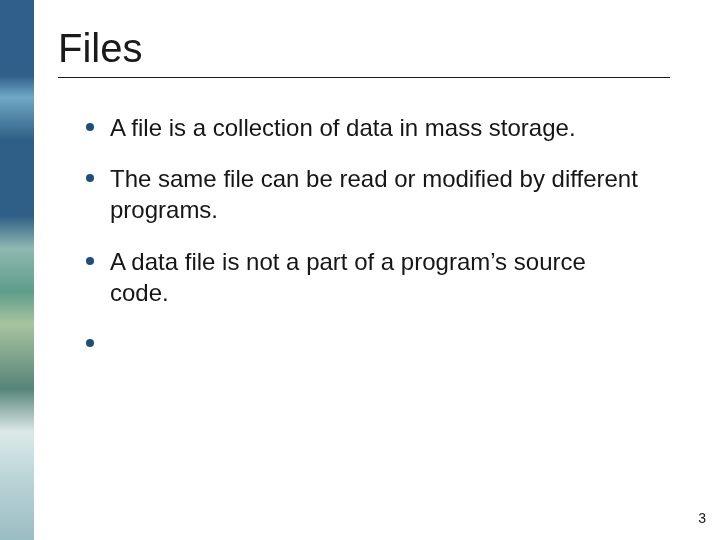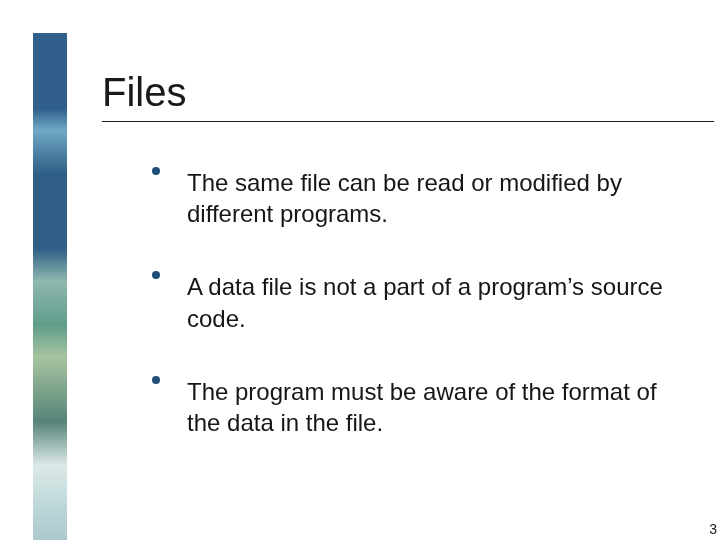--- a/index.html
+++ b/index.html
@@ -1,15 +1,15 @@
 <!DOCTYPE html>
 <html><head>
 <meta charset="utf-8">
 <style>
-  * { margin: 11px; padding: 0; box-sizing: border-box; }
+  * { margin: 0; padding: 0; box-sizing: border-box; }
   html, body { width: 720px; height: 540px; overflow: hidden; }
   body {
     font-family: Arial, Helvetica, sans-serif;
     background: #ffffff;
     position: relative;
   }
   .left-band {
     position: absolute;
     left: 0; top: 0;
     width: 34px; height: 540px;
@@ -77,26 +77,29 @@
 <body>
 
 <div class="left-band"></div>
 
 <div class="content">
   <h1 class="title">Files</h1>
 
   <div class="bullets">
     <div class="bullet-item">
       <div class="bullet-dot"></div>
+      <div class="bullet-text">A file is a collection of data in mass storage.</div>
+    </div>
+    <div class="bullet-item">
+      <div class="bullet-dot"></div>
       <div class="bullet-text">The same file can be read or modified by different programs.</div>
     </div>
     <div class="bullet-item">
       <div class="bullet-dot"></div>
       <div class="bullet-text">A data file is not a part of a program’s source code.</div>
     </div>
     <div class="bullet-item">
       <div class="bullet-dot"></div>
-      <div class="bullet-text">The program must be aware of the format of the data in the file.</div>
     </div>
   </div>
 </div>
 
 <div class="page-number">3</div>
 
 </body></html>

